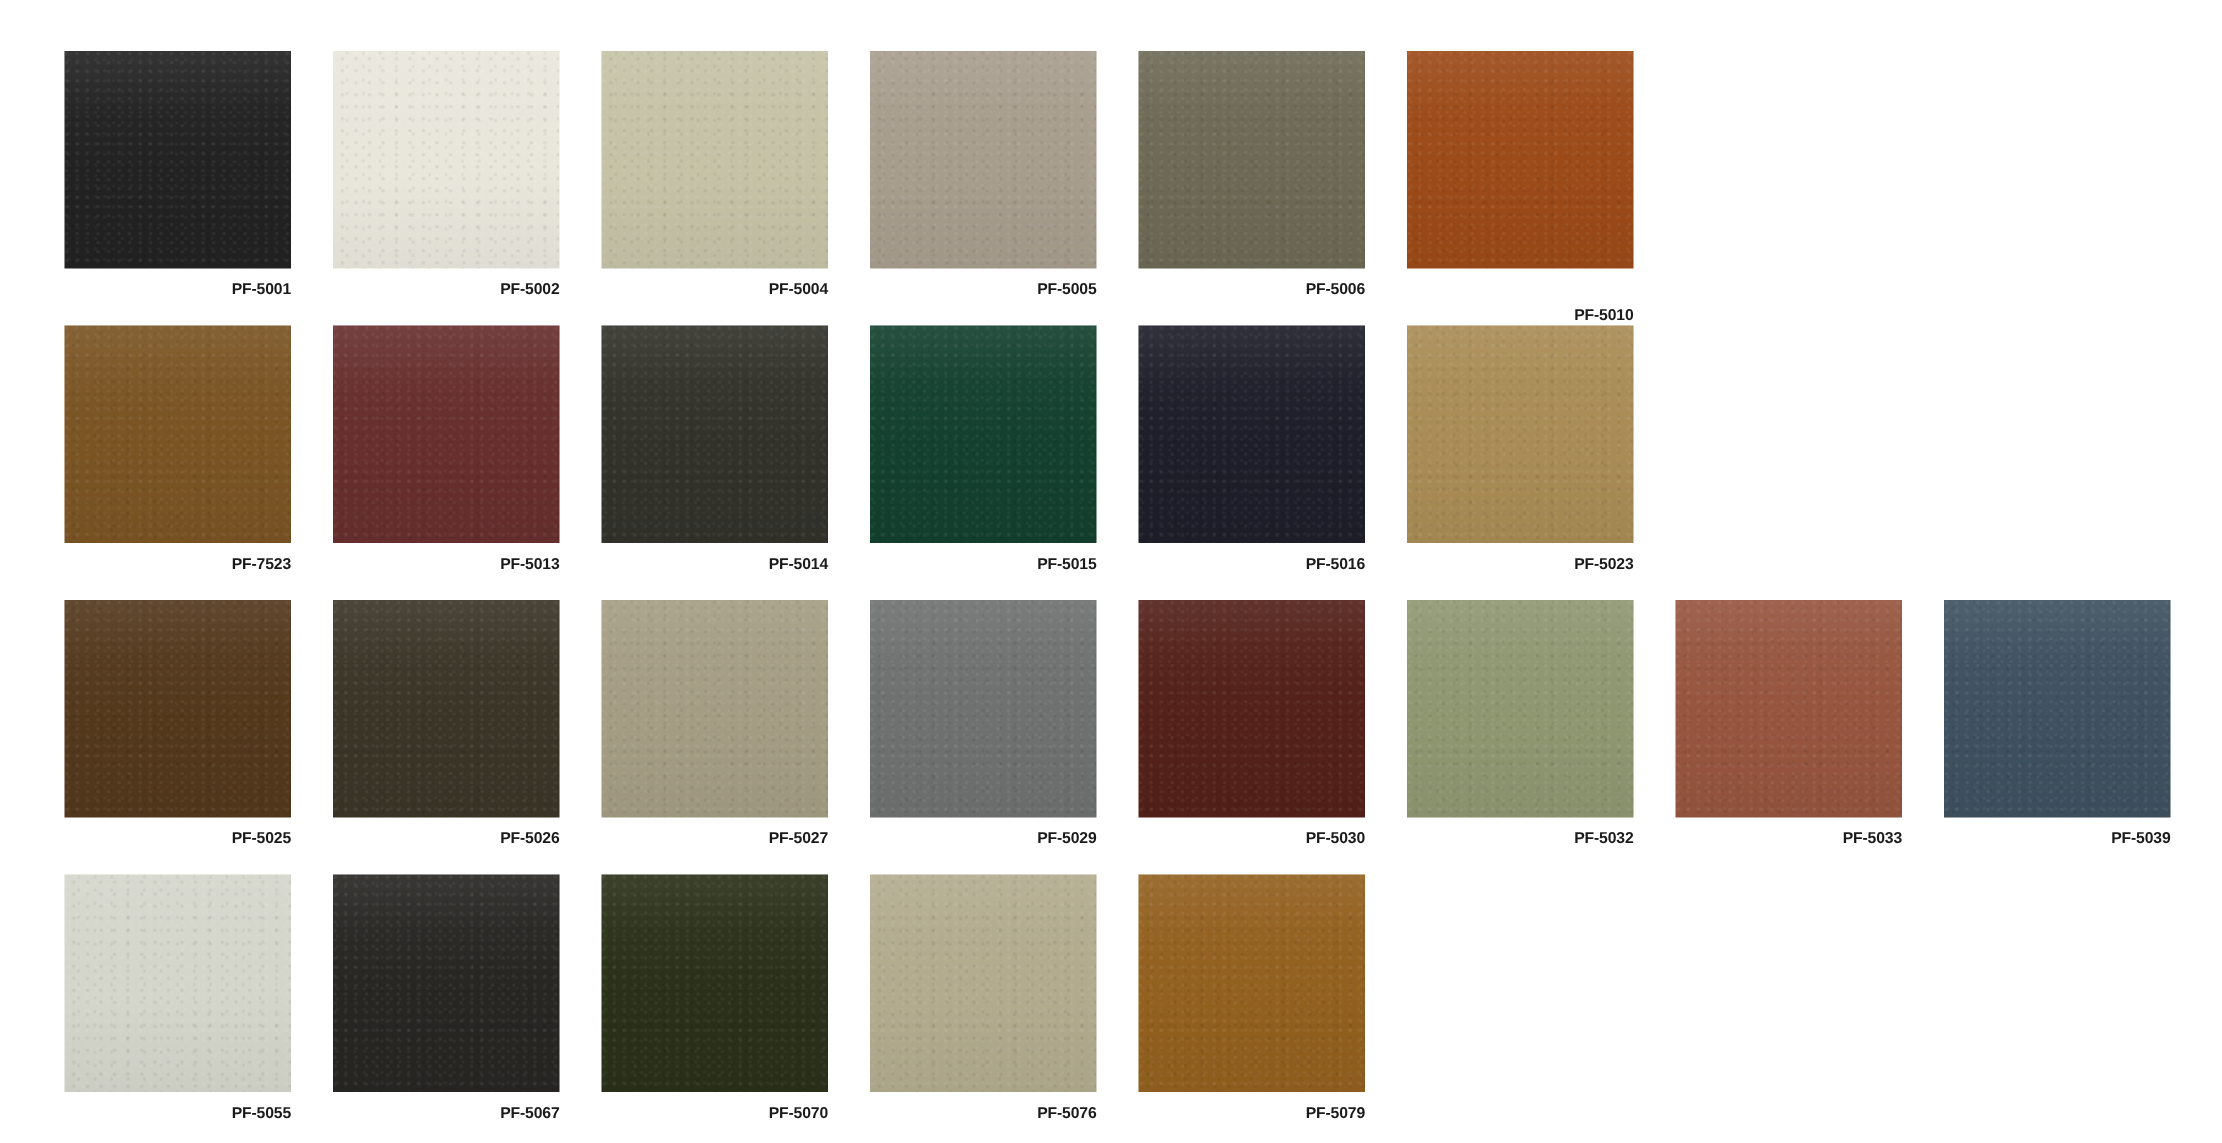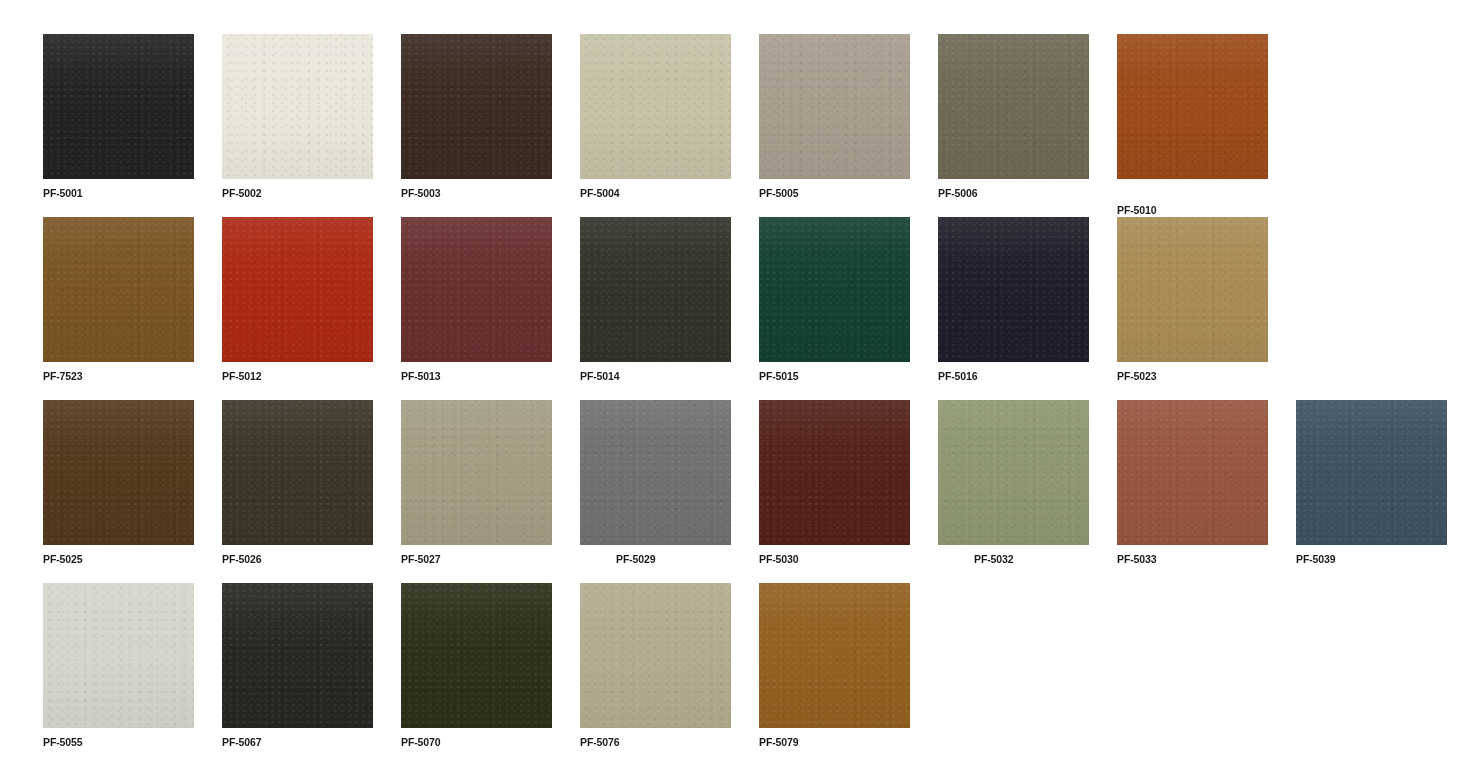--- a/index.html
+++ b/index.html
@@ -12,20 +12,21 @@
     height: 762px;
     font-family: "Liberation Sans", sans-serif;
     overflow: hidden;
   }
   #swatch-grid {
     position: relative;
     width: 1289px;
     height: 762px;
     box-sizing: border-box;
     padding: 34px 0 0 43px;
+    text-align: right;
   }
   .swatch-row {
     display: flex;
     height: 183px;
   }
   .swatch-cell {
     width: 151px;
     margin-right: 28px;
     position: relative;
   }
@@ -78,48 +79,40 @@
     <div class="swatch-row">
       <div class="swatch-cell">
         <div class="swatch-chip" style="background-color: rgb(34, 34, 34);"></div>
         <div class="swatch-label" style="color: rgb(26, 26, 26);">PF-5001</div>
       </div>
       <div class="swatch-cell">
         <div class="swatch-chip" style="background-color: rgb(233, 231, 220);"></div>
         <div class="swatch-label" style="color: rgb(26, 26, 26);">PF-5002</div>
       </div>
       <div class="swatch-cell">
-        <div class="swatch-chip" style="background-color: rgb(58, 42, 32);"></div>
-        <div class="swatch-label" style="color: rgb(26, 26, 26);">PF-5003</div>
-      </div>
-      <div class="swatch-cell">
         <div class="swatch-chip" style="background-color: rgb(197, 194, 166);"></div>
         <div class="swatch-label" style="color: rgb(26, 26, 26);">PF-5004</div>
       </div>
       <div class="swatch-cell">
         <div class="swatch-chip" style="background-color: rgb(167, 157, 141);"></div>
         <div class="swatch-label" style="color: rgb(26, 26, 26);">PF-5005</div>
       </div>
       <div class="swatch-cell">
         <div class="swatch-chip" style="background-color: rgb(110, 105, 85);"></div>
         <div class="swatch-label" style="color: rgb(26, 26, 26);">PF-5006</div>
       </div>
       <div class="swatch-cell">
         <div class="swatch-chip" style="background-color: rgb(156, 74, 24);"></div>
         <div class="swatch-label" style="color: rgb(26, 26, 26); margin-top: 25px;">PF-5010</div>
       </div>
     </div>
     <div class="swatch-row">
       <div class="swatch-cell">
         <div class="swatch-chip" style="background-color: rgb(122, 84, 35);"></div>
         <div class="swatch-label" style="color: rgb(26, 26, 26);">PF-7523</div>
-      </div>
-      <div class="swatch-cell">
-        <div class="swatch-chip" style="background-color: rgb(171, 40, 18);"></div>
-        <div class="swatch-label" style="color: rgb(26, 26, 26);">PF-5012</div>
       </div>
       <div class="swatch-cell">
         <div class="swatch-chip" style="background-color: rgb(103, 47, 46);"></div>
         <div class="swatch-label" style="color: rgb(26, 26, 26);">PF-5013</div>
       </div>
       <div class="swatch-cell">
         <div class="swatch-chip" style="background-color: rgb(50, 50, 43);"></div>
         <div class="swatch-label" style="color: rgb(26, 26, 26);">PF-5014</div>
       </div>
       <div class="swatch-cell">

